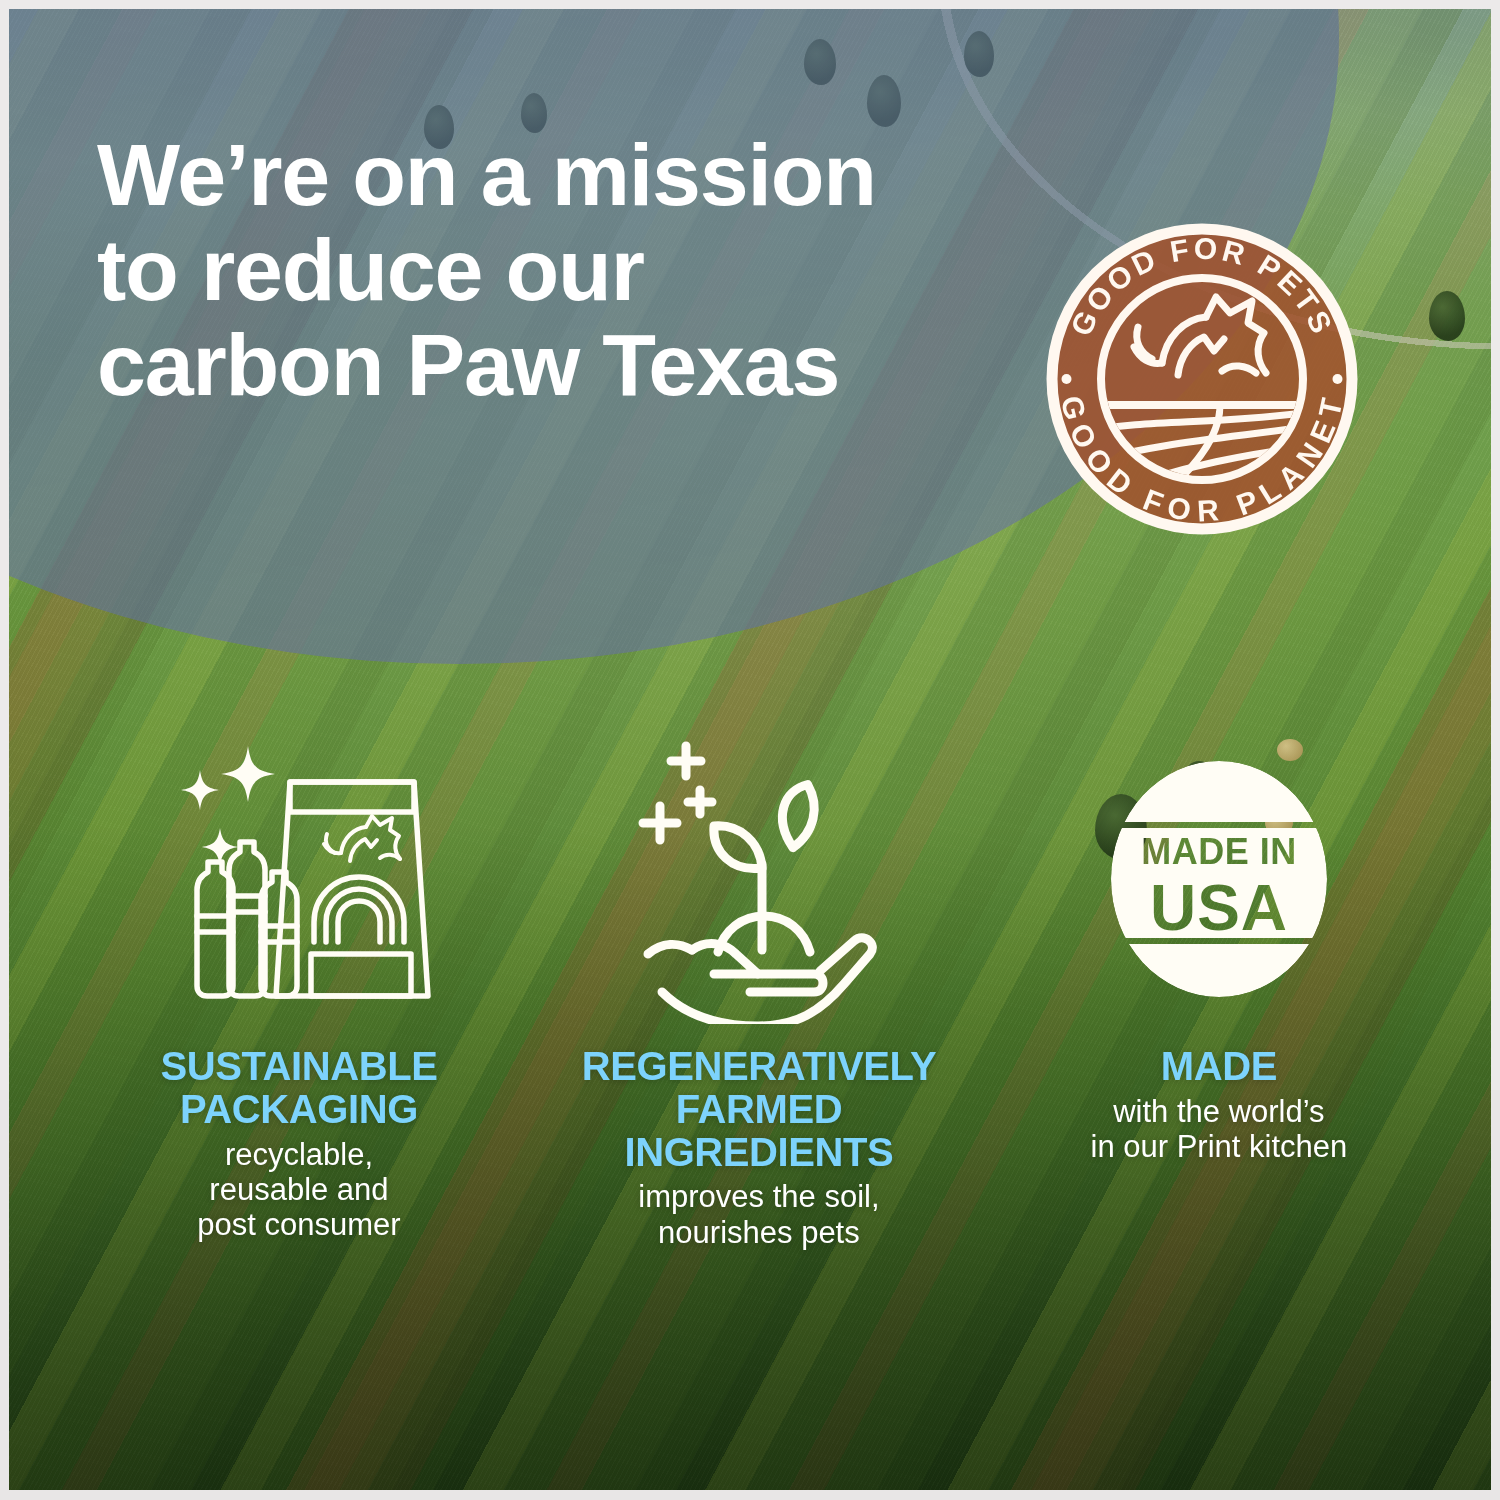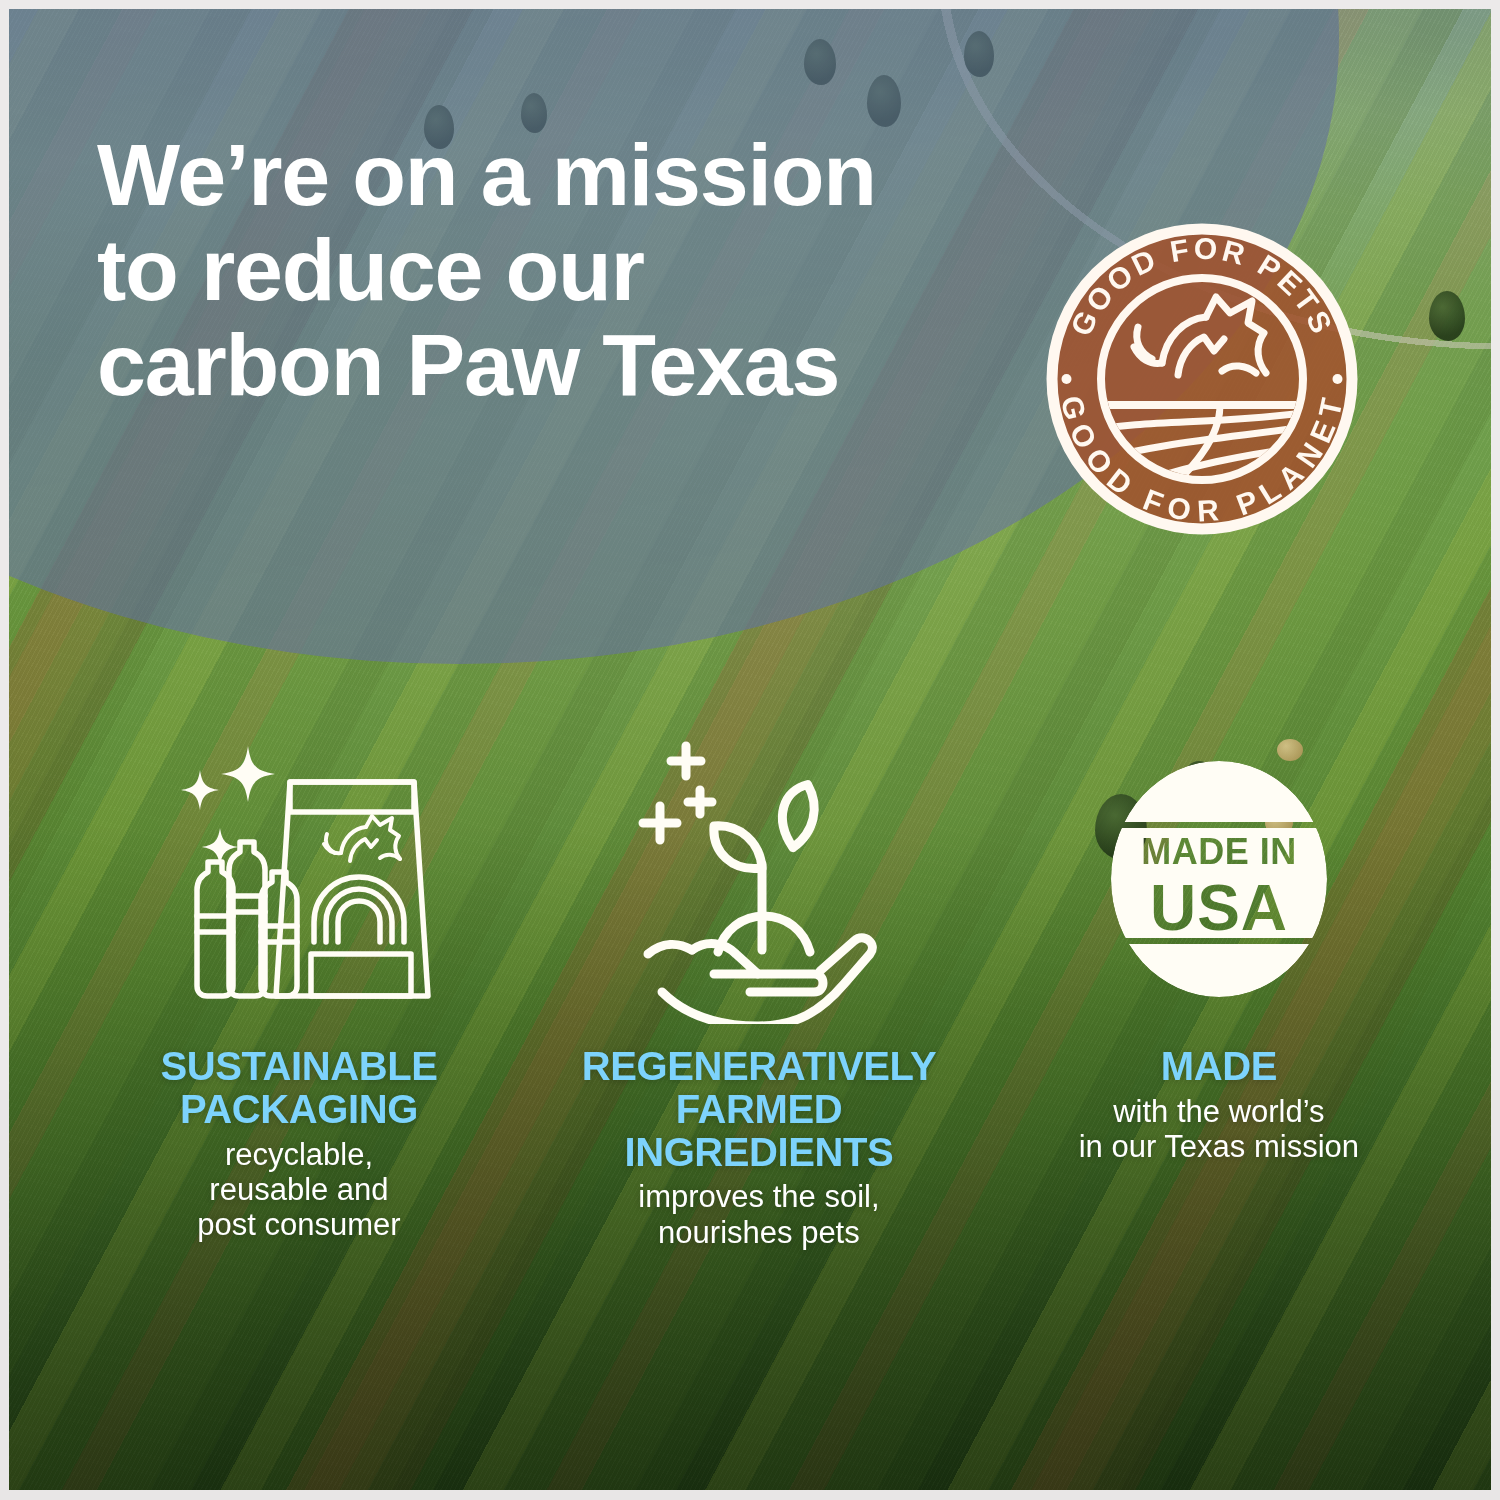--- a/index.html
+++ b/index.html
@@ -378,19 +378,19 @@
 
             <text x="-9999" y="-9999">MADE IN</text>
             <text x="-9999" y="-9999">USA</text>
           </svg>
         </div>
         <div class="f-title">
           <span>MADE</span>
         </div>
         <div class="f-body">
           <span>with the world’s</span>
-          <span>in our Texas mission</span>
+          <span>in our Print kitchen</span>
         </div>
       </div>
 
     </div>
   </div>
 </div>
 
 </body></html>

